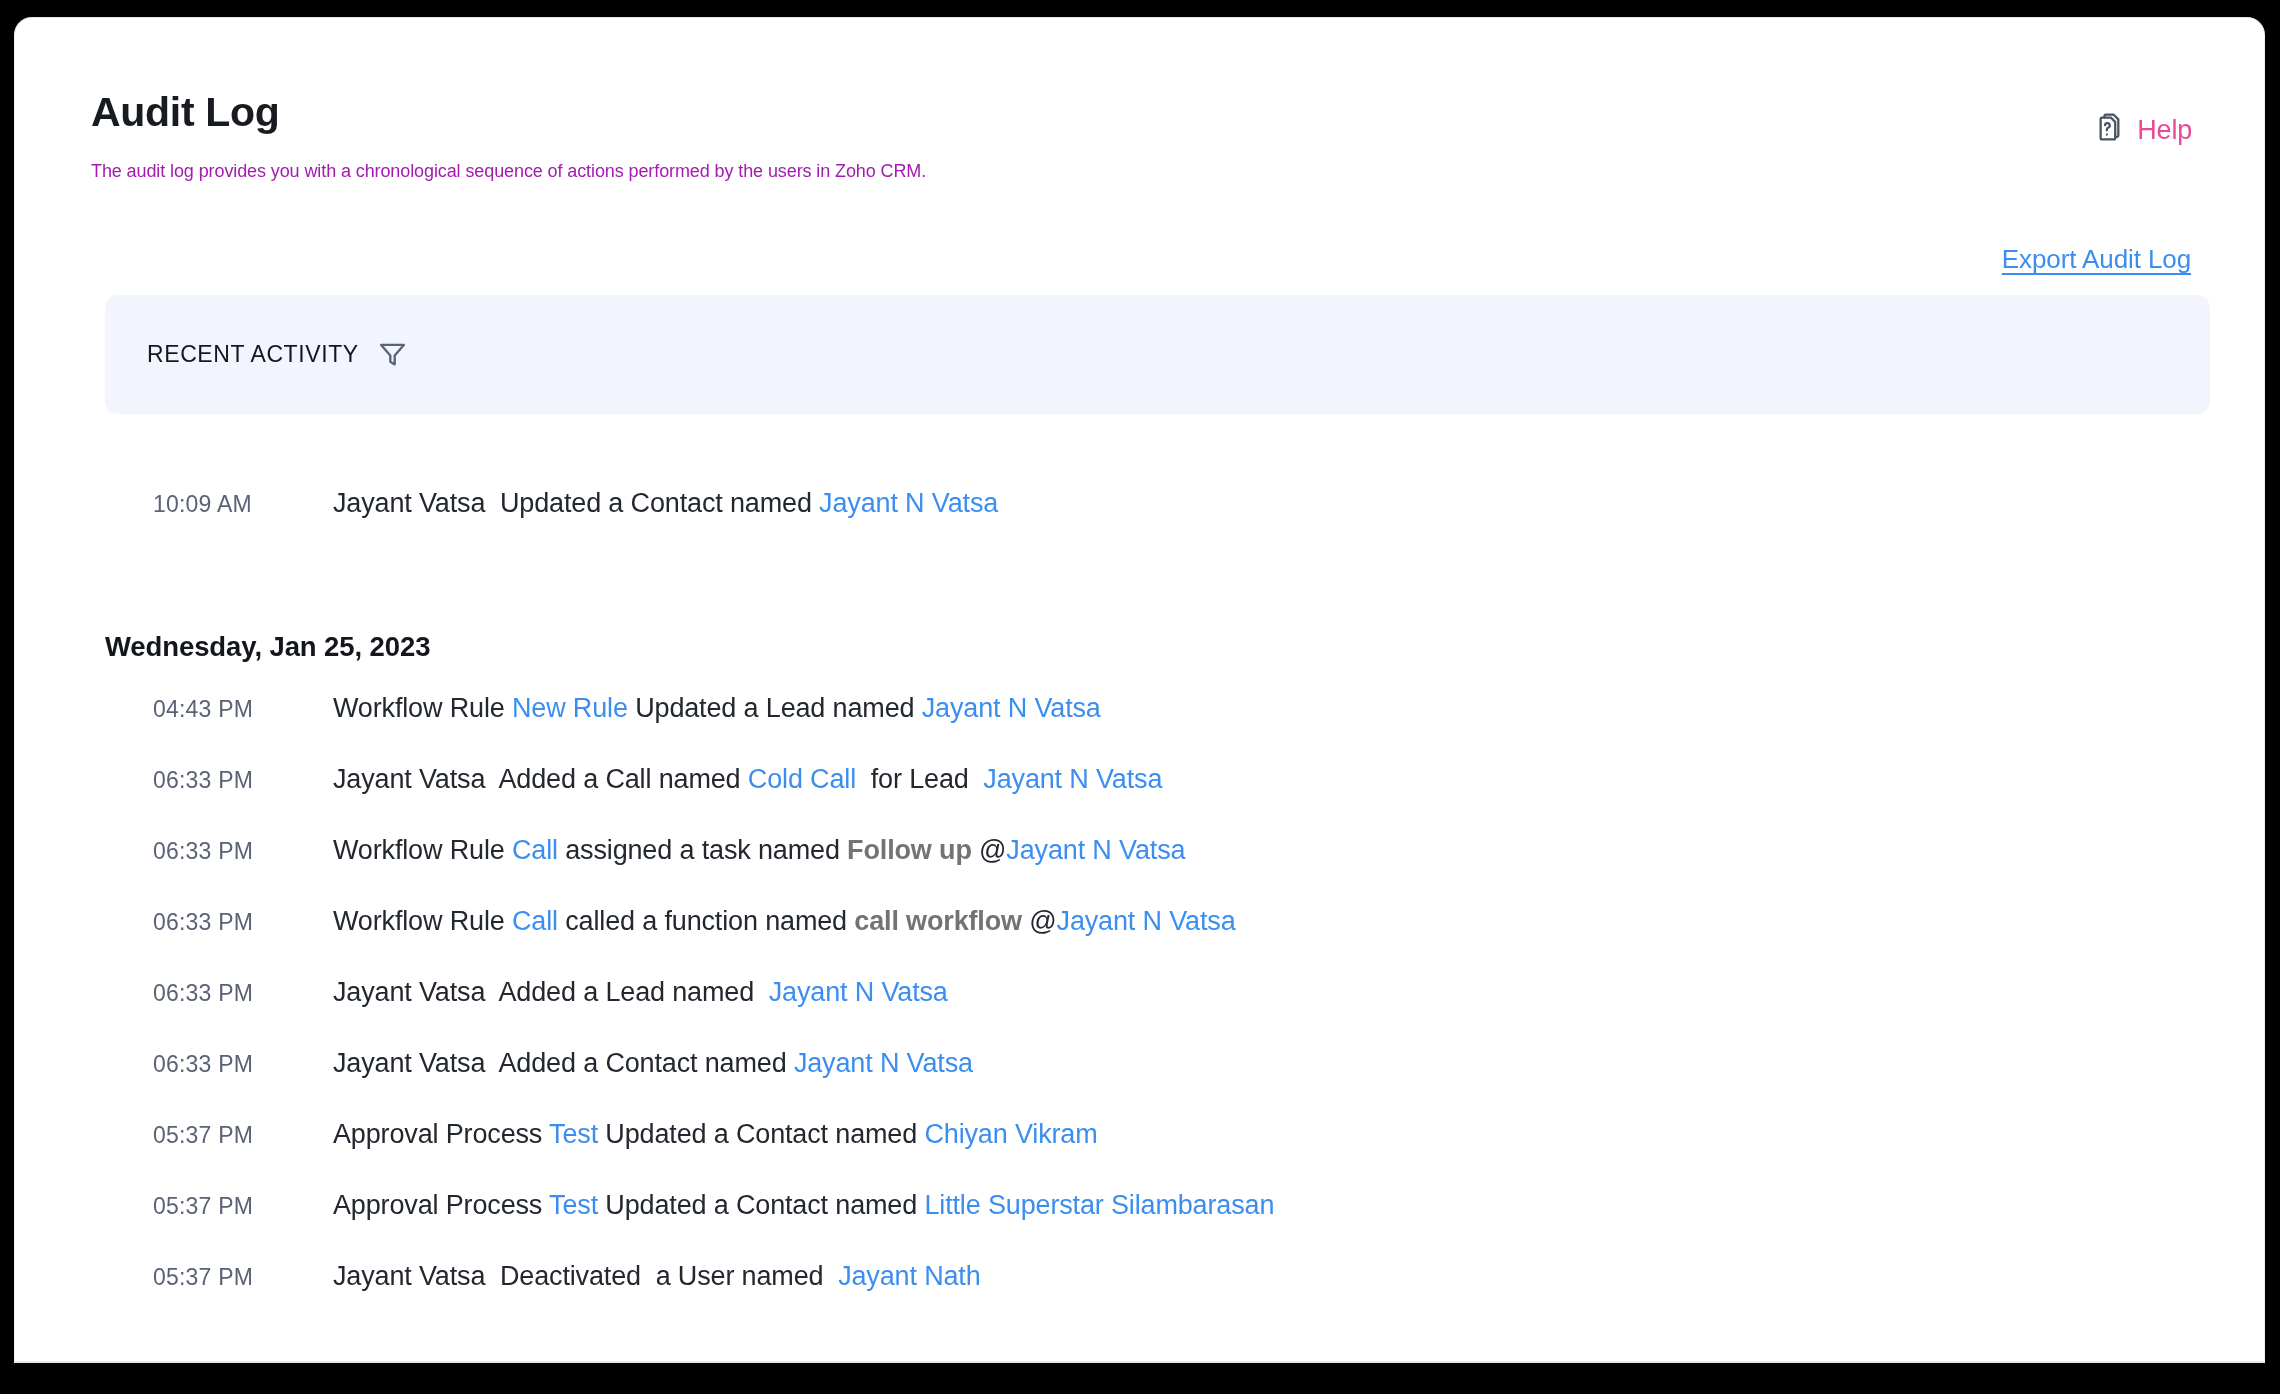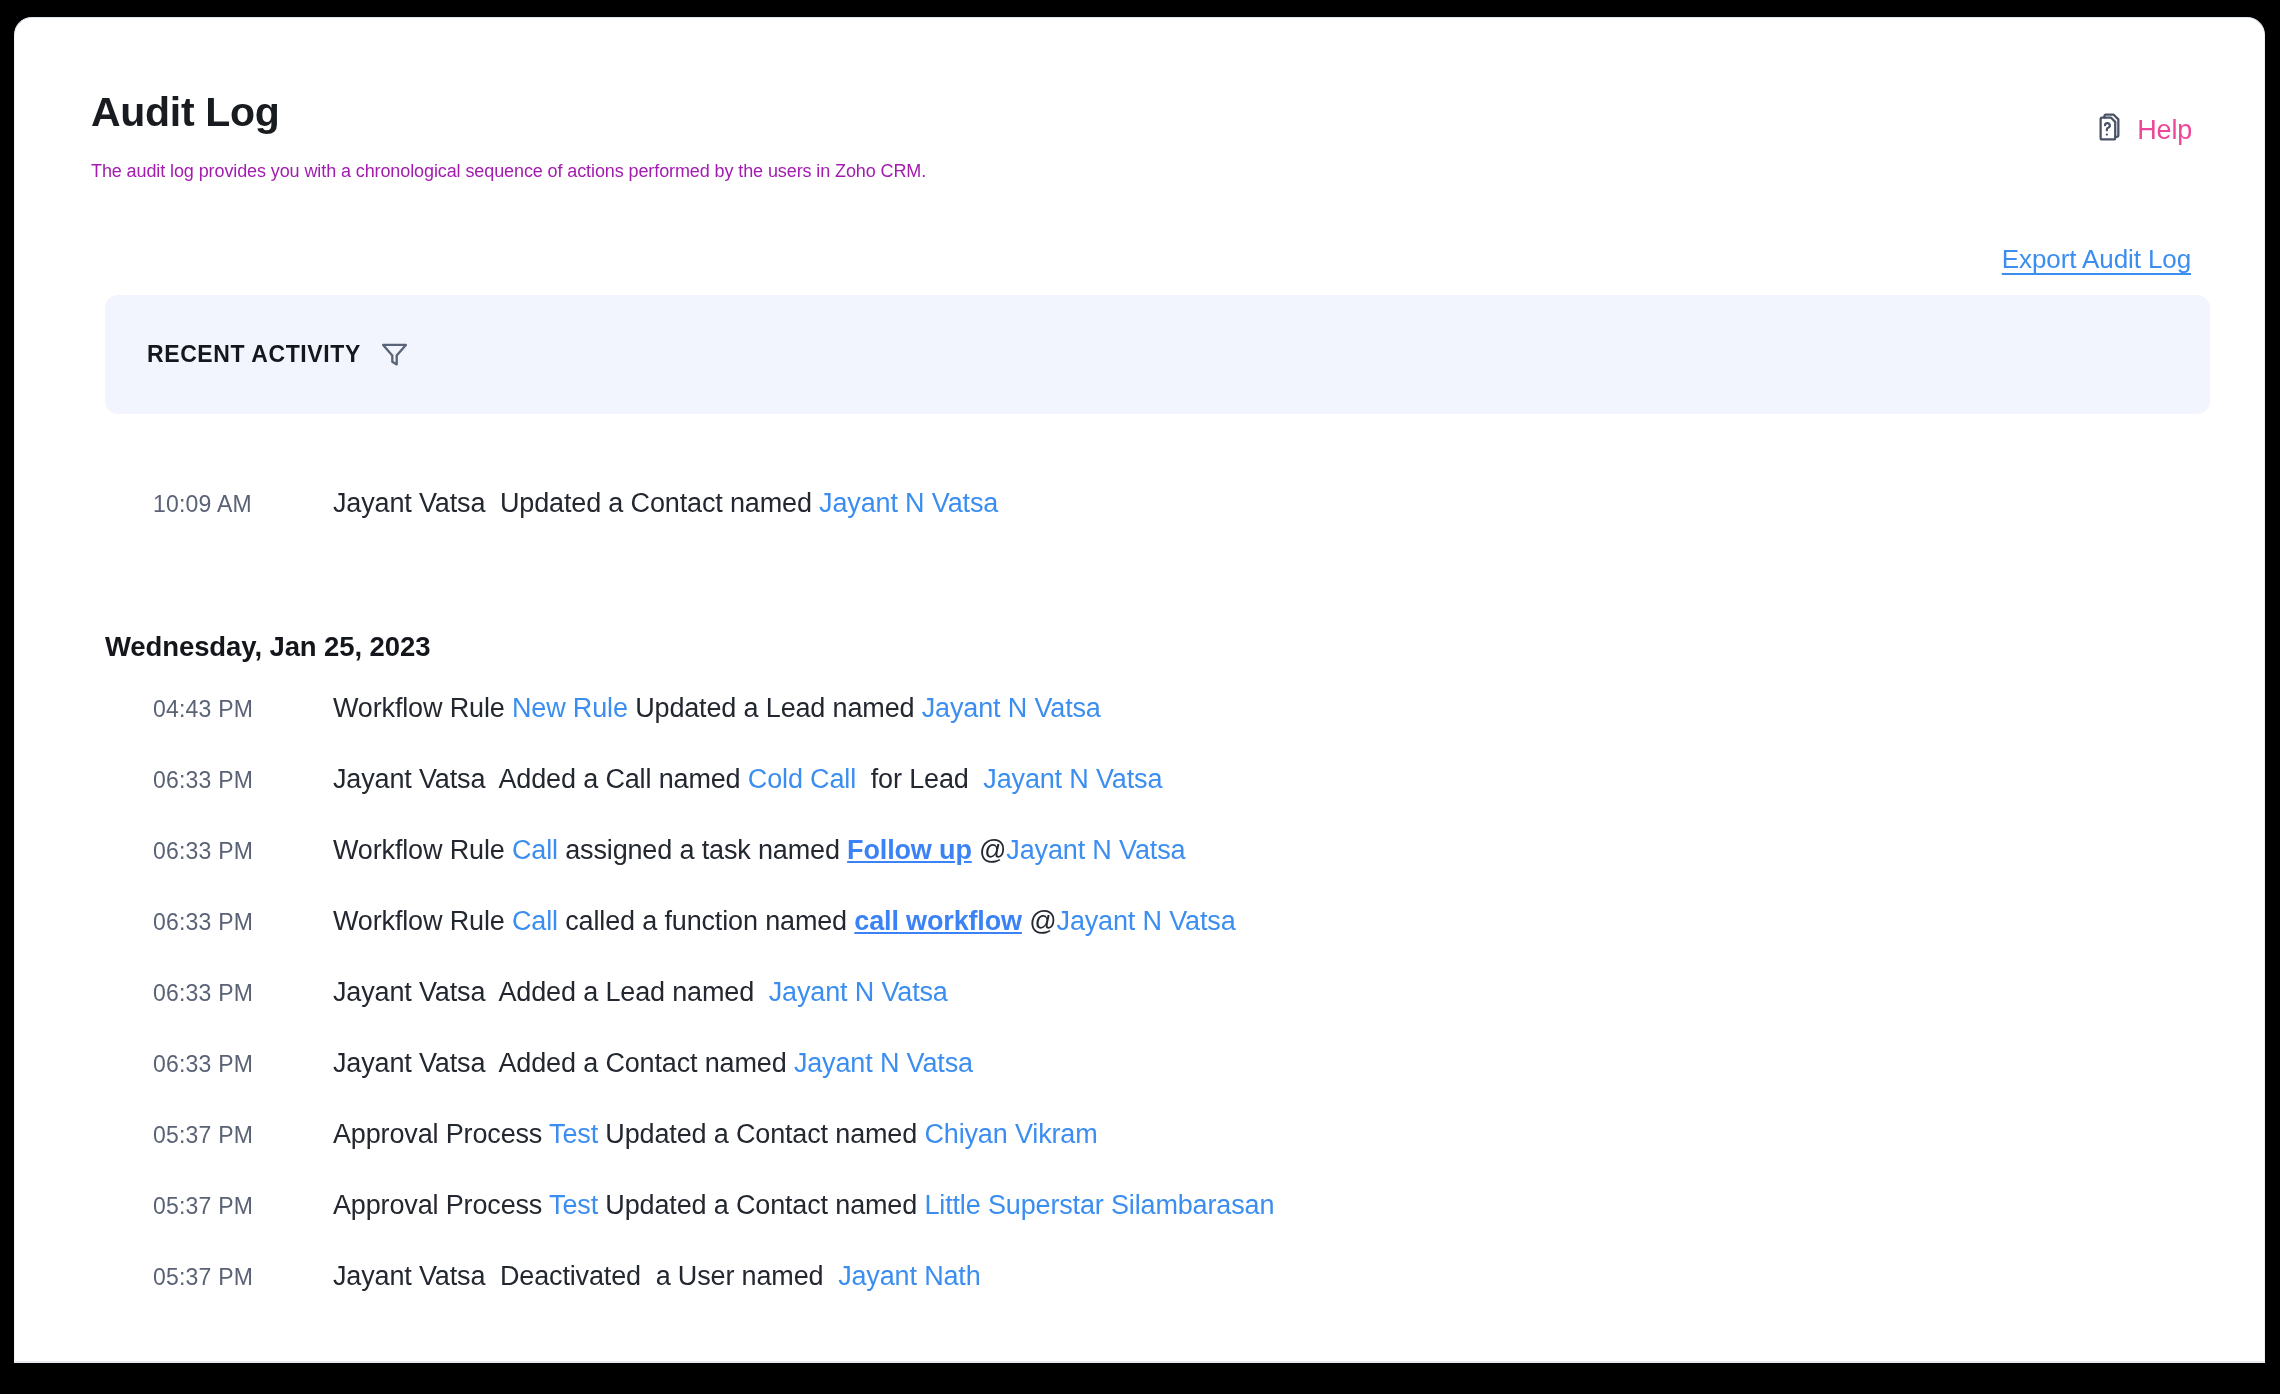--- a/index.html
+++ b/index.html
@@ -105,21 +105,21 @@
   }
   .activity-inner {
     display: flex;
     align-items: center;
     gap: 18px;
     margin-left: 42px;
     cursor: pointer;
   }
   .activity-label {
     font-size: 23px;
-    font-weight: bold;
+    font-weight: normal;
     color: #14171c;
     letter-spacing: 0.6px;
   }
   .filter-icon { width: 31px; height: 31px; display: block; }
 
   
   .log {
     position: absolute;
     left: 0;
     top: 440px;
@@ -155,21 +155,21 @@
   }
 
   .entry-text {
     font-size: 27px;
     color: #23272f;
     letter-spacing: -0.15px;
     white-space: pre;
   }
 
   .entry-text .lnk { color: #3b8ef0; }
-  .entry-text .bold { font-weight: bold; color: #3b82f6; text-decoration: underline; }
+  .entry-text .bold { font-weight: bold; color: #737373; }
 
   .group-gap { height: 72px; }
 </style>
 </head>
 <body>
 
 <div id="screen">
   <div id="card">
 
     <div class="page-head">

